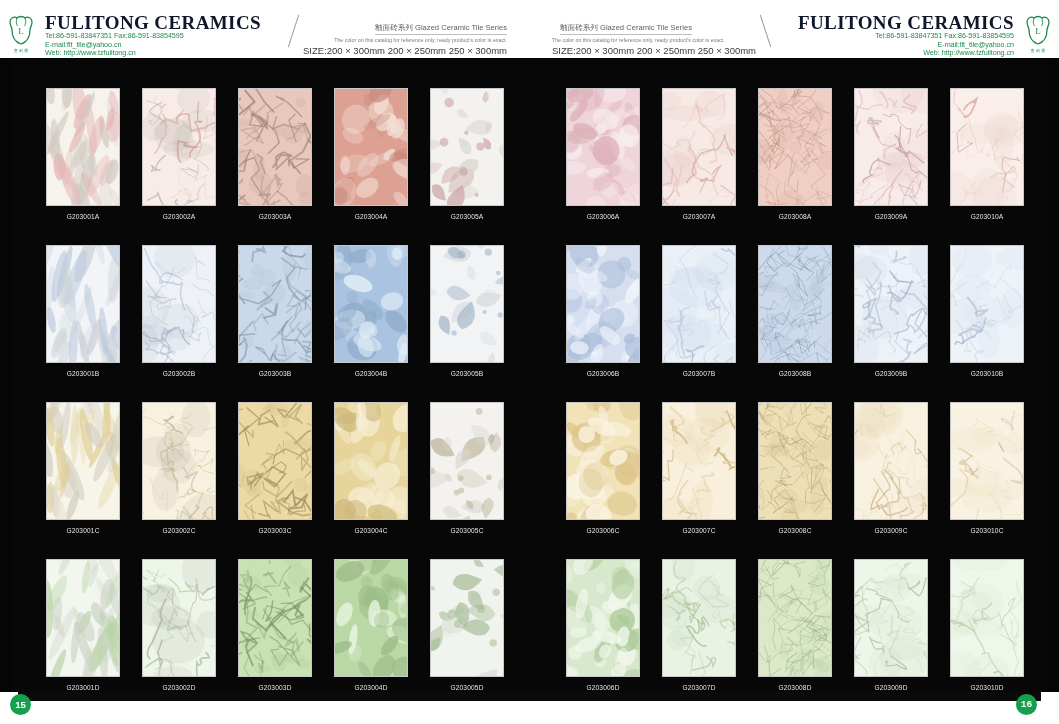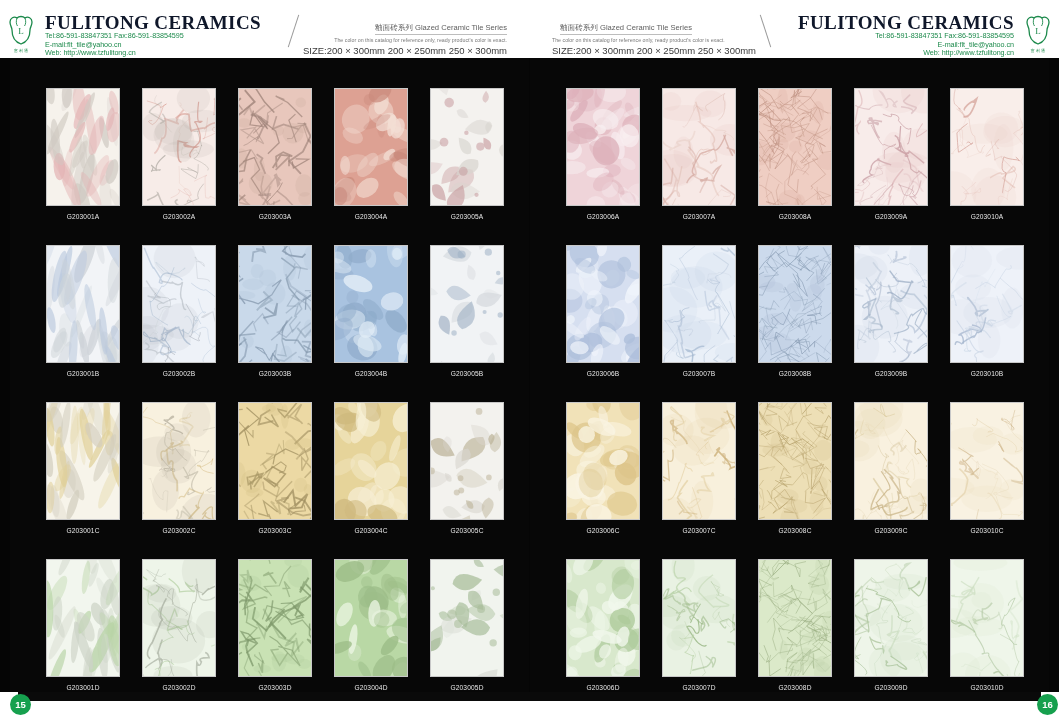--- a/index.html
+++ b/index.html
@@ -189,21 +189,21 @@
     background: #16a04e;
     color: #ffffff;
     font-size: 9.5px;
     font-weight: bold;
     display: flex;
     align-items: center;
     justify-content: center;
     line-height: 1;
   }
   .page-badge.left  { left: 2px; margin-left: 8px; }
-  .page-badge.right { right: 1px; }
+  .page-badge.right { right: 22px; font-family: Liberation Mono, monospace; }
 </style>
 </head>
 <body>
 
 <div class="header">
 
   <div class="brand-block">
     <div class="logo">
       <svg width="34" height="36" viewBox="0 0 34 36">
         <path d="M6 9 C6 5 10 3 13 5 C15 3 19 3 21 5 C24 3 28 5 28 9 C28 13 26 14 26 17 C26 24 23 29 17 31 C11 29 8 24 8 17 C8 14 6 13 6 9 Z" fill="none" stroke="#1d8a4c" stroke-width="1.3"></path>

